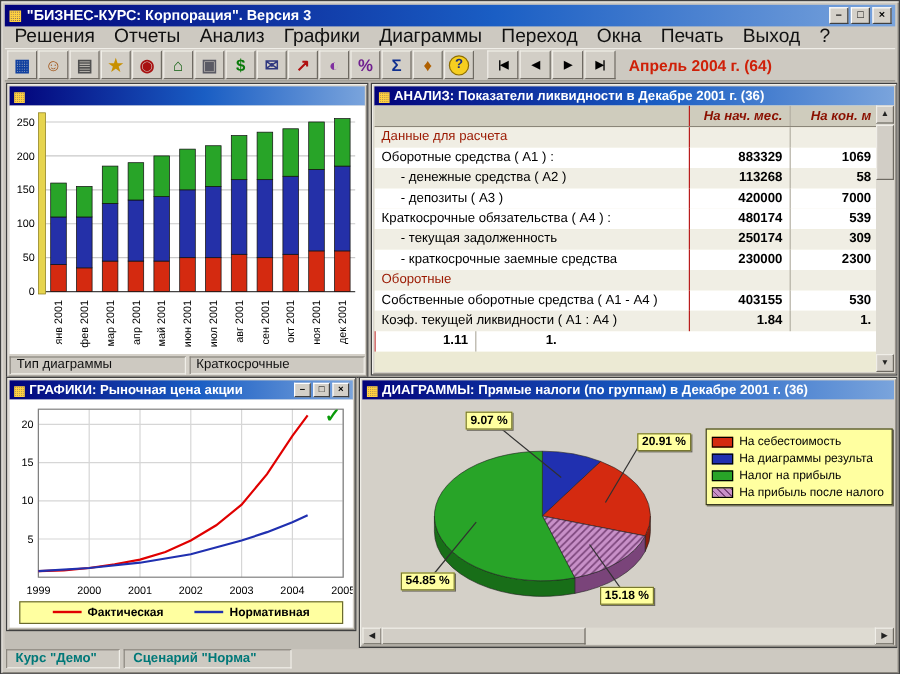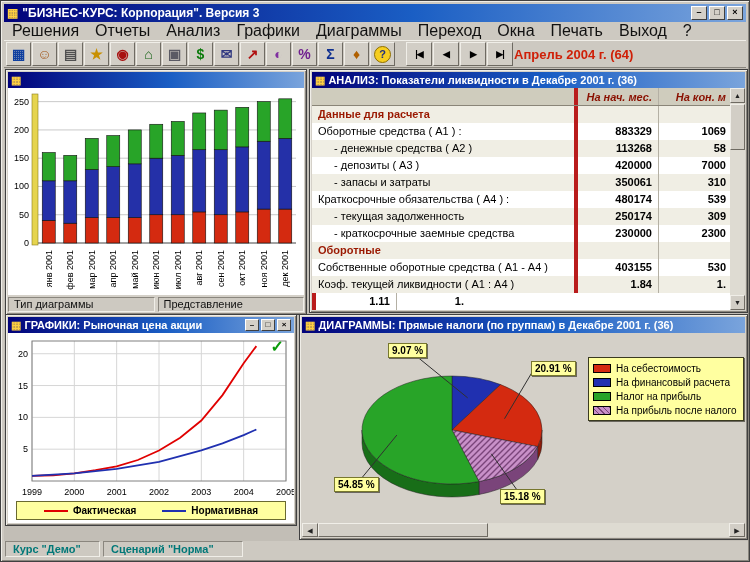--- a/index.html
+++ b/index.html
@@ -21,42 +21,42 @@
   
   .toolbar{position:absolute;left:3px;top:39px;right:3px;height:28px;display:flex;align-items:center;gap:1px;
       padding:1px 2px;border-top:1px solid #f0eee8;border-bottom:1px solid #8a867e}
   .tb-btn{width:25px;height:24px;background:#d2cec6;border:1px solid;border-color:#f0eee8 #6e6a62 #6e6a62 #f0eee8;
       display:flex;align-items:center;justify-content:center;font-size:14px;font-weight:bold}
   .tb-btn.round span{display:block;width:17px;height:17px;border-radius:50%;background:#f6ce20;border:1px solid #8e6e00;
       font-size:11px;line-height:15px;text-align:center;font-weight:bold}
   .tb-sep{width:9px}
   .nav-btn{width:26px;height:24px;background:#d2cec6;border:1px solid;border-color:#f0eee8 #6e6a62 #6e6a62 #f0eee8;
       display:flex;align-items:center;justify-content:center;font-size:9px;font-weight:bold;letter-spacing:-1px}
-  .date-label{color:#cf2008;font-weight:bold;font-size:13px;white-space:nowrap}
+  .date-label{margin-left:10px;color:#cf2008;font-weight:bold;font-size:13px;white-space:nowrap}
   
   .mdi{position:absolute;left:3px;top:67px;width:744px;height:473px;background:#c2beb6;overflow:hidden}
   .cwin{position:absolute;background:#d4d0c8;border:1px solid #404040;
       box-shadow:inset 1px 1px 0 #f0eee8, inset -1px -1px 0 #8a867e}
   .ctitle{height:16px;margin:2px 2px 0 2px;display:flex;align-items:center;
       background:linear-gradient(90deg,#02027a,#1a5ec4 55%,#7aa4dc);color:#fff;font-size:11px;font-weight:bold;
       padding:0 3px;white-space:nowrap;overflow:hidden}
   .ctitle .t-icon{font-size:11px;margin-right:3px}
   .ctitle .t-btns .wbtn{width:14px;height:12px;font-size:8px;line-height:10px}
   .cbody{position:absolute;left:2px;right:2px;top:18px;bottom:2px;background:#fff;overflow:hidden}
   svg{font-family:"Liberation Sans",sans-serif;display:block}
   
   .an-body{background:#ecead f;background:#ecead4;right:17px}
   .t-head{display:flex;height:18px;line-height:18px;font-size:11px;background:#cfccbd;color:#8a1000;
       font-style:italic;font-weight:bold;border-bottom:1px solid #8a8578}
   .t-row{display:flex;height:17px;line-height:17px;font-size:11px}
   .t-row.even{background:#f0eee4}.t-row.odd{background:#ffffff}
   .t-label{flex:0 0 262px;padding-left:6px;white-space:nowrap;overflow:hidden;color:#000}
   .t-label.ind{padding-left:22px}
-  .t-label.section{color:#9a1800;font-weight:bold}
-  .t-v1{flex:0 0 84px;text-align:right;font-weight:bold;padding-right:6px;border-left:4px solid #b91c1c;white-space:nowrap}
+  .t-label.section{color:#9a1800;font-weight:normal}
+  .t-v1{flex:0 0 84px;text-align:right;font-weight:bold;padding-right:6px;border-left:1px solid #b91c1c;white-space:nowrap}
   .t-v2{flex:0 0 72px;text-align:right;font-weight:bold;padding-right:4px;border-left:1px solid #b4b0a4;white-space:nowrap}
   .t-head .t-v1,.t-head .t-v2{font-weight:bold}
   
   .sb-v{position:absolute;top:18px;right:2px;bottom:2px;width:15px;background:#dedbd2}
   .sb-h{position:absolute;left:2px;right:2px;bottom:2px;height:14px;background:#dedbd2;display:flex}
   .sb-btn{width:15px;height:15px;background:#d2cec6;border:1px solid;border-color:#f0eee8 #6e6a62 #6e6a62 #f0eee8;
       font-size:7px;text-align:center;line-height:13px;color:#222}
   .sb-h .sb-btn{width:16px;height:14px}
   .sb-thumb-v{position:absolute;left:0;top:16px;width:15px;height:46px;background:#d2cec6;
       border:1px solid;border-color:#f0eee8 #6e6a62 #6e6a62 #f0eee8}
@@ -239,21 +239,21 @@
             <rect x="249.25" y="13.65384615384616" width="13" height="39.576923076923066" fill="#28a428" stroke="#101010" stroke-width="0.6"></rect>
             <text x="258.75" y="162" font-size="9" fill="#000" text-anchor="end" transform="rotate(-90 258.75 162)">ноя 2001</text>
             <rect x="270.75" y="121.07692307692307" width="13" height="33.923076923076934" fill="#d42a10" stroke="#101010" stroke-width="0.6"></rect>
             <rect x="270.75" y="50.403846153846146" width="13" height="70.67307692307692" fill="#2430a8" stroke="#101010" stroke-width="0.6"></rect>
             <rect x="270.75" y="10.826923076923094" width="13" height="39.57692307692305" fill="#28a428" stroke="#101010" stroke-width="0.6"></rect>
             <text x="280.25" y="162" font-size="9" fill="#000" text-anchor="end" transform="rotate(-90 280.25 162)">дек 2001</text>
           </svg>
       </div>
       <div class="bar-footer">
         <div class="combo">Тип диаграммы</div>
-        <div class="combo">Представление</div>
+        <div class="combo">Краткосрочные</div>
       </div>
     </div>
 
     <div class="cwin" style="left:305px;top:1px;width:439px;height:244px">
       <div class="ctitle">
         <span class="t-icon">▦</span>
         <span>АНАЛИЗ: Показатели ликвидности в Декабре 2001 г. (36)</span>
       </div>
       <div class="cbody an-body">
         <div class="t-head">
@@ -274,25 +274,20 @@
             </div>
             <div class="t-row even">
               <div class="t-label ind">- денежные средства ( А2 )</div>
               <div class="t-v1">113268</div>
               <div class="t-v2">58</div>
             </div>
             <div class="t-row odd">
               <div class="t-label ind">- депозиты ( А3 )</div>
               <div class="t-v1">420000</div>
               <div class="t-v2">7000</div>
-            </div>
-            <div class="t-row even">
-              <div class="t-label ind">- запасы и затраты</div>
-              <div class="t-v1">350061</div>
-              <div class="t-v2">310</div>
             </div>
             <div class="t-row odd">
               <div class="t-label">Краткосрочные обязательства ( А4 ) :</div>
               <div class="t-v1">480174</div>
               <div class="t-v2">539</div>
             </div>
             <div class="t-row even">
               <div class="t-label ind">- текущая задолженность</div>
               <div class="t-v1">250174</div>
               <div class="t-v2">309</div>
@@ -402,21 +397,21 @@
             <line x1="220" y1="164" x2="189.29199124250948" y2="120.77226519941844" stroke="#303030" stroke-width="1"></line>
             <line x1="54" y1="152" x2="94.8450096128883" y2="102.07583813208635" stroke="#303030" stroke-width="1"></line>
           </svg>
         <div class="pie-legend" style="left:286px;top:24px;width:156px">
             <div class="pleg-row">
               <div class="pleg-sw" style="background: rgb(212, 42, 16);"></div>
               <span>На себестоимость</span>
             </div>
             <div class="pleg-row">
               <div class="pleg-sw" style="background: rgb(32, 48, 176);"></div>
-              <span>На финансовый расчета</span>
+              <span>На диаграммы результа</span>
             </div>
             <div class="pleg-row">
               <div class="pleg-sw" style="background: rgb(40, 164, 40);"></div>
               <span>Налог на прибыль</span>
             </div>
             <div class="pleg-row">
               <div class="pleg-sw hatch"></div>
               <span>На прибыль после налого</span>
             </div>
           </div>

